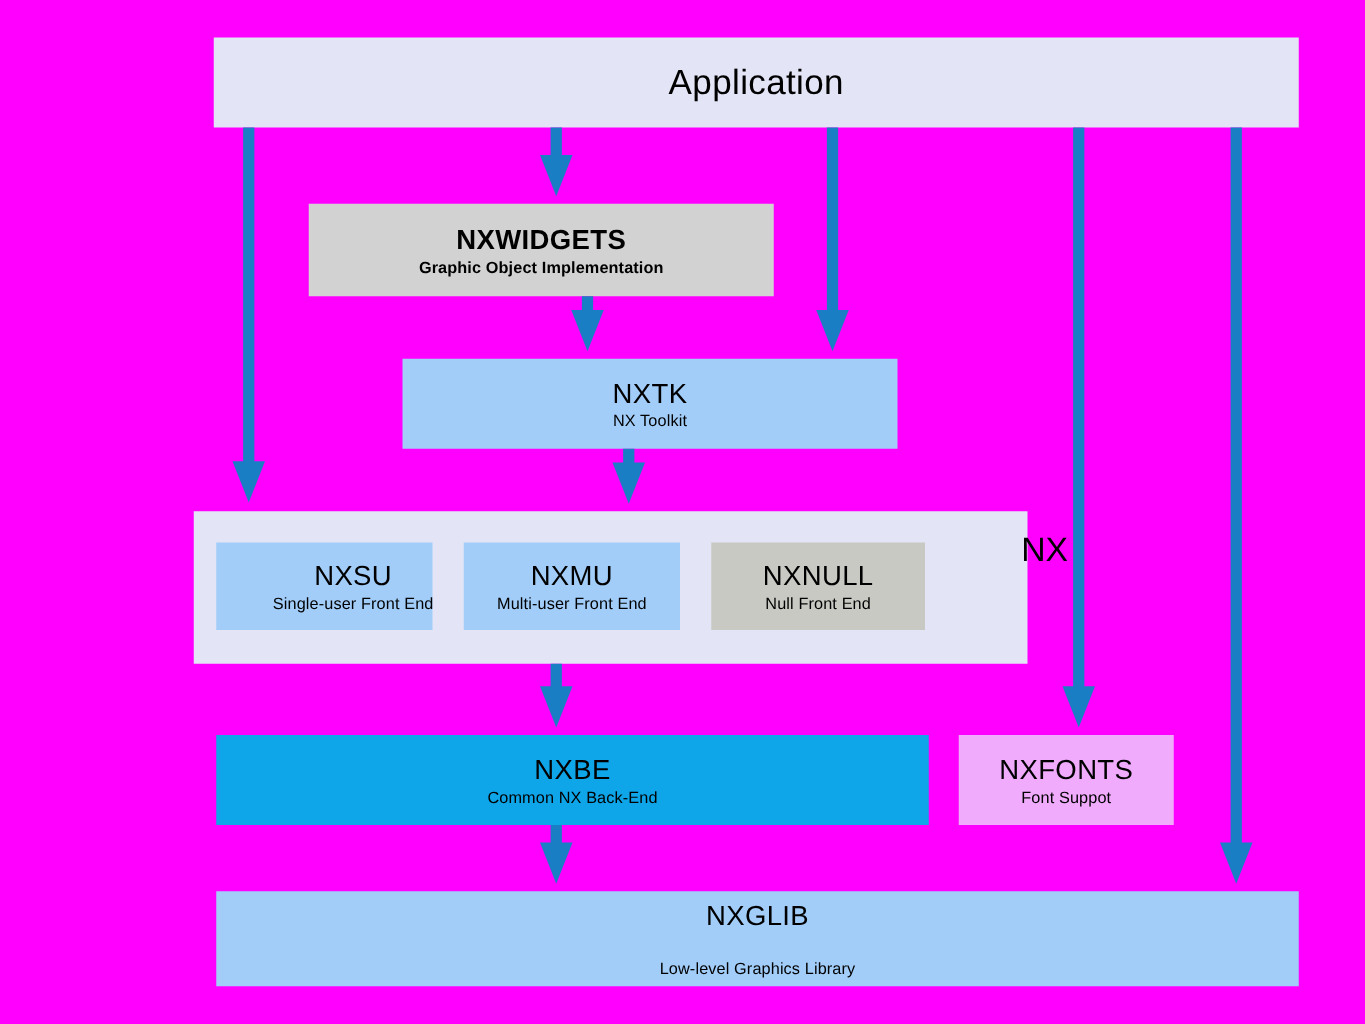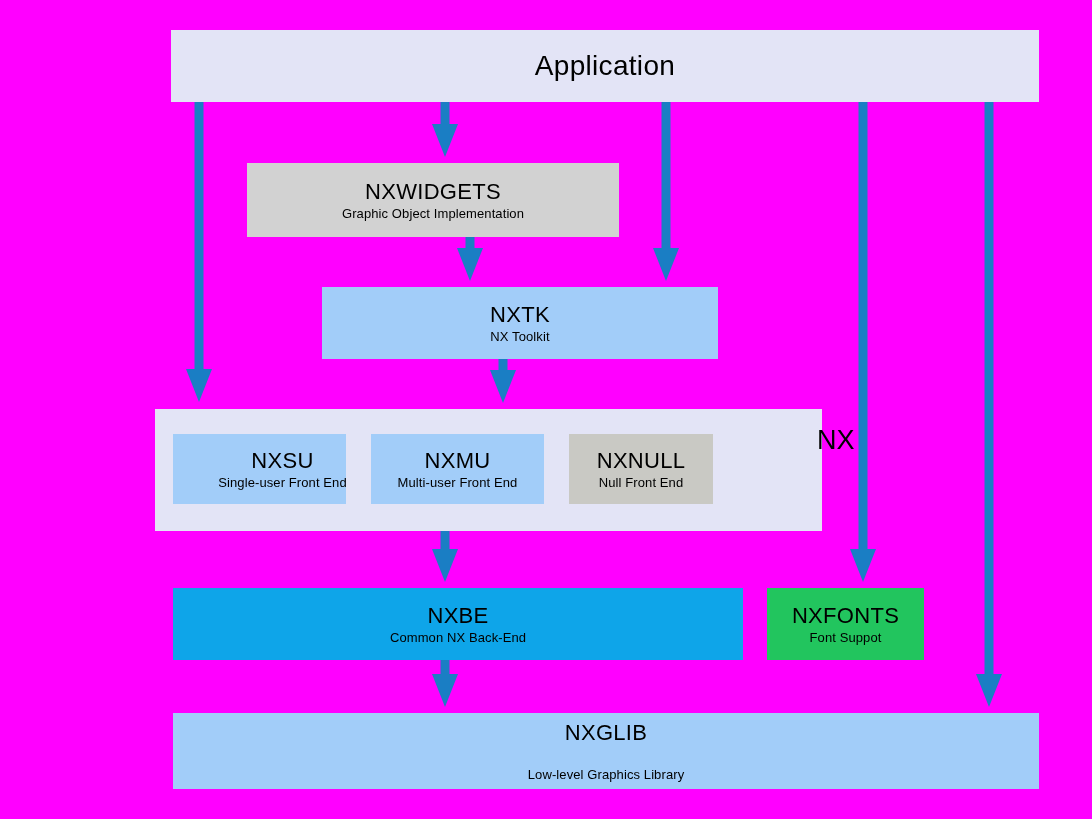--- a/index.html
+++ b/index.html
@@ -50,21 +50,21 @@
     line-height: 17px;
     letter-spacing: 0.1px;
     white-space: nowrap;
   }
   .box.single .title {
     font-size: 28px;
   }
 
   
   .fill-lavender { background: #e3e4f6; }
-  .fill-gray     { background: #d2d2d2; }
+  .fill-gray     { background: #d2d2d2; font-weight: bold; }
   .fill-blue     { background: #a2cdf9; }
   .fill-graydark { background: #c9c9c4; }
 
   .group-box {
     position: absolute;
     box-sizing: border-box;
     z-index: 1;
   }
   .group-label {
     position: absolute;
@@ -124,31 +124,31 @@
   <div class="box fill-blue" id="box-nxsu" style="left: 173px; top: 434px; width: 173px; height: 70px; background: rgb(162, 205, 249); padding-left: 46px;">
     <div class="title">NXSU</div>
     <div class="subtitle">Single-user Front End</div>
   </div>
 
   <div class="box fill-blue" id="box-nxmu" style="left: 371px; top: 434px; width: 173px; height: 70px; background: rgb(162, 205, 249);">
     <div class="title">NXMU</div>
     <div class="subtitle">Multi-user Front End</div>
   </div>
 
-  <div class="box fill-graydark" id="box-nxnull" style="left: 569px; top: 434px; width: 144px; height: 70px; background: rgb(201, 201, 196);">
+  <div class="box fill-graydark" id="box-nxnull" style="left: 569px; top: 434px; width: 171px; height: 70px; background: rgb(201, 201, 196);">
     <div class="title">NXNULL</div>
     <div class="subtitle">Null Front End</div>
   </div>
 
   <div class="box fill-blue" id="box-nxbe" style="left: 173px; top: 588px; width: 570px; height: 72px; background: #0ea5e9;">
     <div class="title">NXBE</div>
     <div class="subtitle">Common NX Back-End</div>
   </div>
 
-  <div class="box fill-blue" id="box-nxfonts" style="left: 767px; top: 588px; width: 157px; height: 72px; background: #22c55e;">
+  <div class="box fill-blue" id="box-nxfonts" style="left: 767px; top: 588px; width: 172px; height: 72px; background: #f0abfc;">
     <div class="title">NXFONTS</div>
     <div class="subtitle">Font Suppot</div>
   </div>
 
   <div class="box fill-blue" id="box-nxglib" style="left: 173px; top: 713px; width: 866px; height: 76px; background: rgb(162, 205, 249); gap: 20px;">
     <div class="title">NXGLIB</div>
     <div class="subtitle">Low-level Graphics Library</div>
   </div>
 
 </div>

